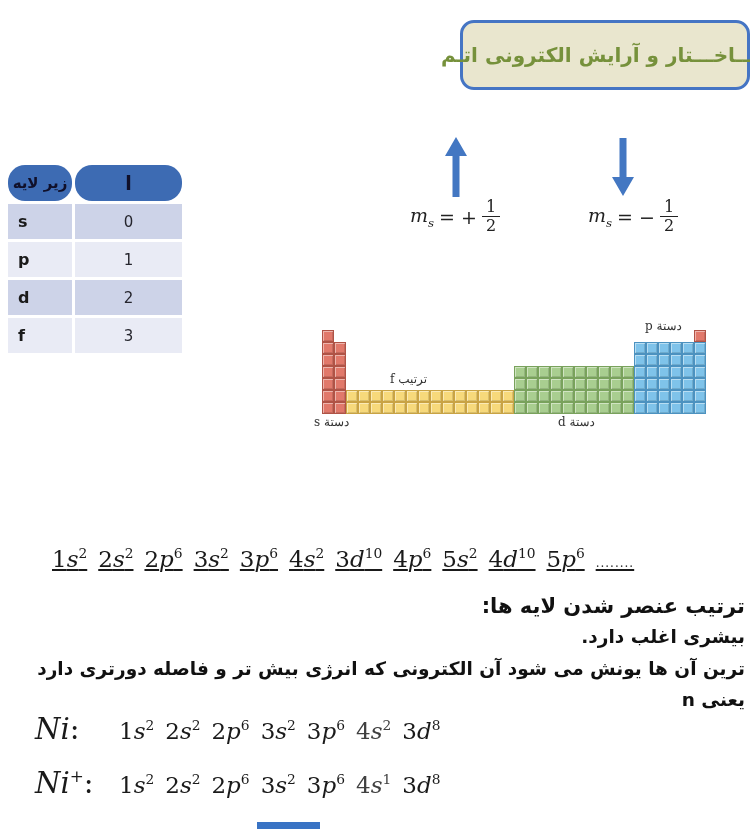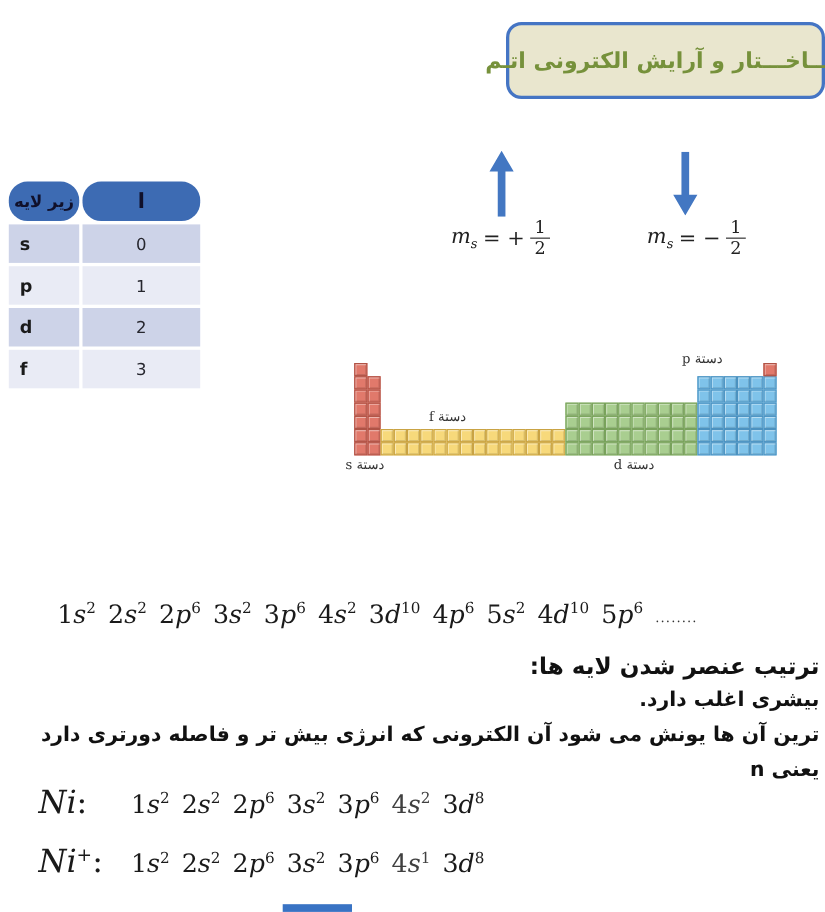--- a/index.html
+++ b/index.html
@@ -36,35 +36,35 @@
   
   .periodic{position:absolute;left:322px;top:330px;width:384px;height:84px;}
   .pcell{position:absolute;width:12px;height:12px;box-sizing:border-box;border:1px solid;
          box-shadow:inset 1px 1px 0 rgba(255,255,255,.45), inset -1px -1px 0 rgba(0,0,0,.12);}
   .pcell.s{background:#E1796B;border-color:#B05346;}
   .pcell.f{background:#F7D97B;border-color:#C9A344;}
   .pcell.d{background:#A9CE90;border-color:#79A25C;}
   .pcell.p{background:#7FC3EA;border-color:#4C92C0;}
   .pblock-label{position:absolute;font-family:"DejaVu Serif",serif;font-size:12px;color:#333;
                 direction:rtl;white-space:nowrap;}
-  .label-p{left:298px;top:-11px;}
+  .label-p{left:323px;top:-11px;}
   .label-f{left:68px;top:42px;}
   .label-d{left:236px;top:85px;}
   .label-s{left:-8px;top:85px;}
 
   
   .fill-heading{position:absolute;right:5px;top:466px;font-size:21px;font-weight:bold;
                 direction:rtl;color:#111;}
   .empty-section{position:absolute;right:5px;top:594px;width:742px;text-align:right;direction:rtl;}
   .empty-heading{font-size:21px;font-weight:bold;color:#111;margin-bottom:3px;}
   .empty-line{font-size:18.5px;font-weight:bold;color:#111;line-height:31.5px;}
 
   
   .config{font-family:"DejaVu Serif",serif;font-size:23px;color:#1a1a1a;white-space:nowrap;}
-  .fill-config{position:absolute;left:52px;top:545px;}
+  .fill-config{position:absolute;left:52px;top:545px;text-decoration:underline;}
   .term{margin-right:11px;}
   .term .shell{font-style:normal;}
   .term .orb{font-style:italic;}
   .term sup{font-size:60%;vertical-align:super;letter-spacing:0;}
   .term.hl{color:#404040;}
   .dots{font-size:12px;letter-spacing:1px;color:#333;}
 
   
   .examples{position:absolute;left:35px;top:712px;}
   .example-row{display:flex;align-items:baseline;margin-bottom:13px;height:41px;}
@@ -122,21 +122,21 @@
     <span class="mvar"><i>m</i><sub>s</sub></span>
     <span class="rel">= −</span>
     <span class="frac">
       <span class="num">1</span>
       <span class="den">2</span>
     </span>
   </div>
 
   <div class="periodic">
     <span class="pblock-label label-p">دستة p</span>
-    <span class="pblock-label label-f">دستة f</span>
+    <span class="pblock-label label-f">ترتیب f</span>
     <span class="pblock-label label-d">دستة d</span>
     <span class="pblock-label label-s">دستة s</span>
   <div class="pcell s" style="left: 0px; top: 0px;"></div>
       <div class="pcell s" style="left: 0px; top: 12px;"></div>
       <div class="pcell s" style="left: 12px; top: 12px;"></div>
       <div class="pcell s" style="left: 0px; top: 24px;"></div>
       <div class="pcell s" style="left: 12px; top: 24px;"></div>
       <div class="pcell s" style="left: 0px; top: 36px;"></div>
       <div class="pcell s" style="left: 12px; top: 36px;"></div>
       <div class="pcell s" style="left: 0px; top: 48px;"></div>

